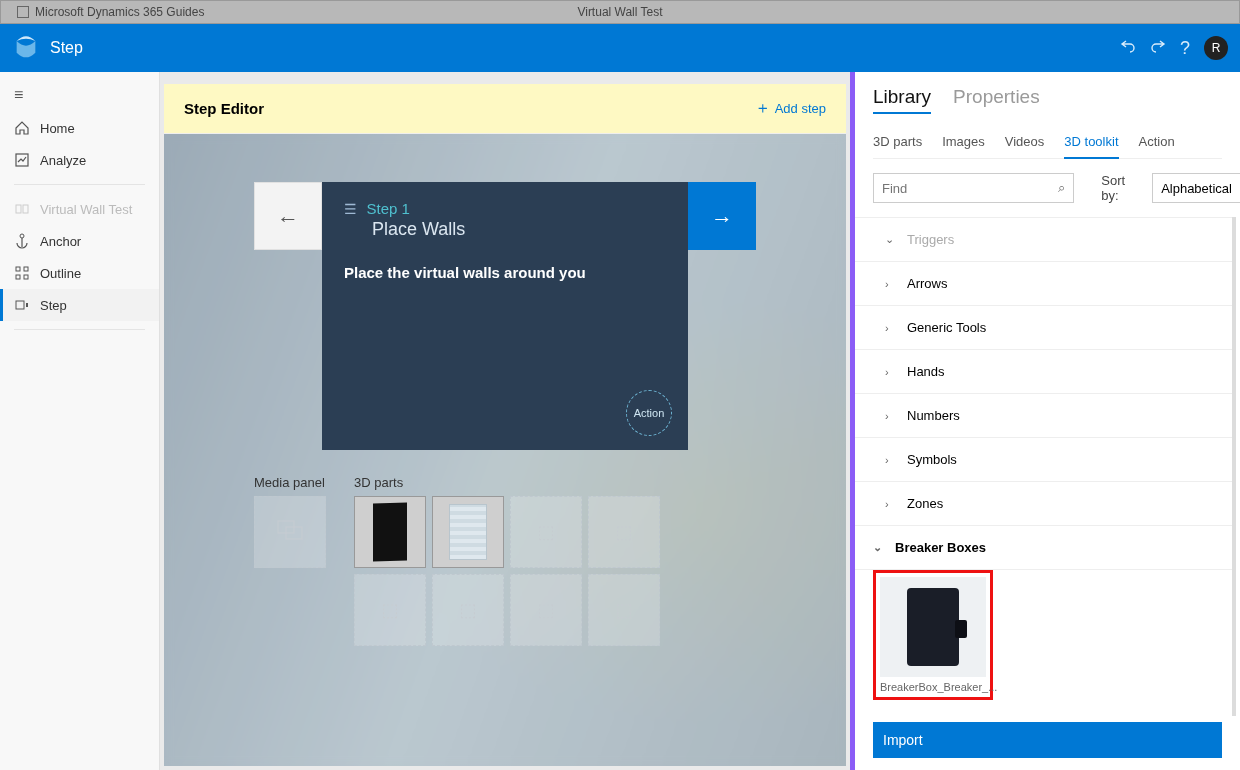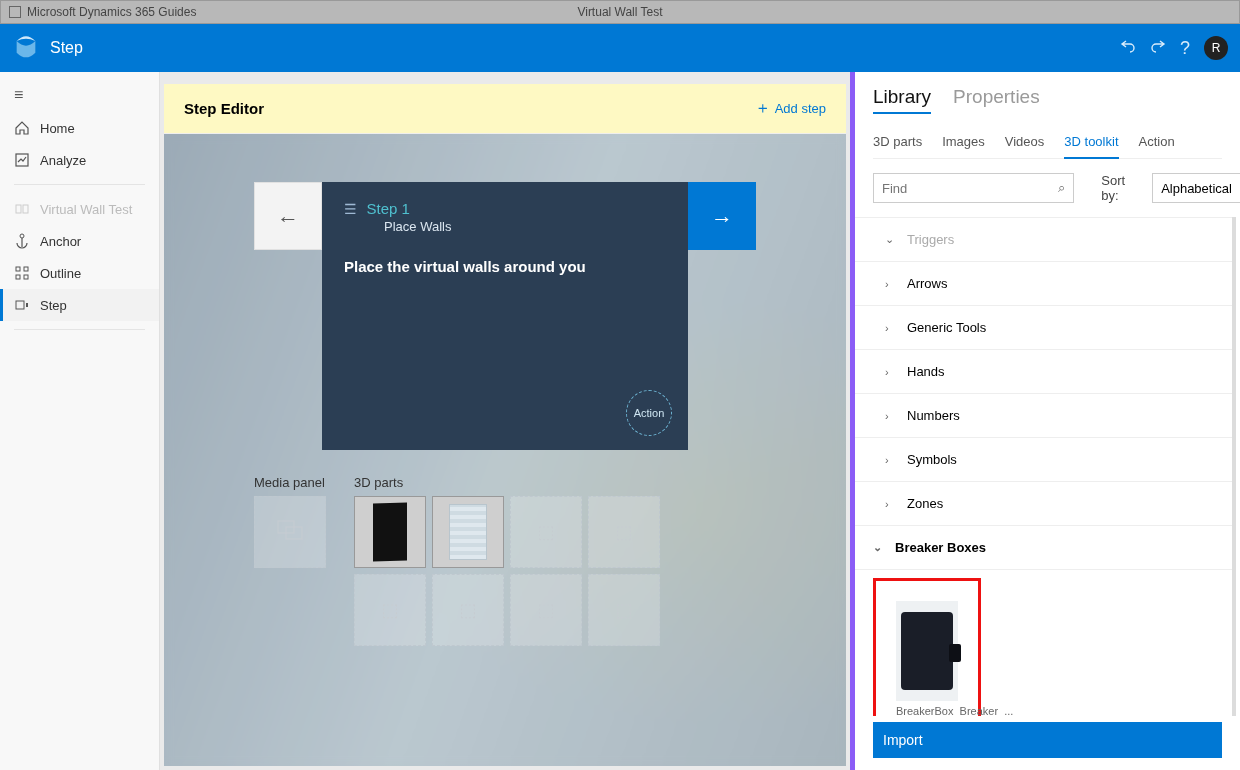--- a/index.html
+++ b/index.html
@@ -1,18 +1,18 @@
 <!DOCTYPE html>
 <html><head>
 <meta charset="utf-8">
 <style>
   * { box-sizing: border-box; margin: 0; padding: 0; font-family: "Segoe UI", Tahoma, sans-serif; }
   body { background: #eaeaea; width: 1240px; height: 770px; overflow: hidden; }
   
-  .titlebar { height: 24px; background: #b8b8b8; display: flex; align-items: center; padding: 0 8px; font-size: 12px; color: #444; border: 1px solid #999; }
+  .titlebar { height: 24px; background: #b8b8b8; display: flex; align-items: center; padding: 0 16px; font-size: 12px; color: #444; border: 1px solid #999; }
   .titlebar .app-icon { width: 12px; height: 12px; border: 1px solid #666; margin-right: 6px; display: inline-block; }
   .titlebar .doc-name { position: absolute; left: 50%; transform: translateX(-50%); }
   
   .header { height: 48px; background: #0078d4; display: flex; align-items: center; padding: 0 12px; color: #fff; }
   .header .logo-icon { width: 28px; height: 28px; margin-right: 10px; }
   .header .title { font-size: 16px; }
   .header .spacer { flex: 1; }
   .header-icons { display: flex; align-items: center; gap: 14px; }
   .header-icons .icon { color: #d9ecfb; cursor: pointer; }
   .avatar { width: 24px; height: 24px; border-radius: 50%; background: #222; color: #fff; display: flex; align-items: center; justify-content: center; font-size: 12px; }
@@ -37,21 +37,21 @@
   .canvas > * { position: relative; z-index: 1; }
   
   .step-card { display: flex; align-items: flex-start; gap: 0; }
   .nav-btn { width: 68px; height: 68px; display: flex; align-items: center; justify-content: center; cursor: pointer; font-size: 22px; }
   .nav-btn.prev { background: #f3f3f3; color: #555; border: 1px solid #e1e1e1; }
   .nav-btn.next { background: #0078d4; color: #fff; }
   .card-body { flex: 1; background: #2b3e54; padding: 18px 22px; min-height: 268px; position: relative; }
   .card-step-row { display: flex; align-items: center; gap: 10px; color: #fff; }
   .outline-glyph { color: #9fb9d4; font-size: 14px; }
   .step-num { color: #4fc0cf; font-size: 15px; }
-  .step-title { color: #dbe6f0; font-size: 13px; margin-left: 40px; margin-top: 2px; }
+  .step-title { color: #dbe6f0; font-size: 18px; margin-left: 28px; margin-top: 2px; }
   .step-instr { color: #fff; font-size: 15px; margin-top: 24px; font-weight: bold; }
   .action-chip { position: absolute; right: 16px; bottom: 14px; width: 46px; height: 46px; border-radius: 50%; border: 1.5px dashed #6fb7d6; color: #cfe6f2; font-size: 11px; display: flex; align-items: center; justify-content: center; cursor: pointer; }
   
   .panels { display: flex; gap: 28px; margin-top: 25px; }
   .panel-label { font-size: 13px; color: #333; margin-bottom: 6px; }
   .media-slot, .part-slot { width: 72px; height: 72px; border: 1.5px dashed #bfc8cf; background: rgba(255,255,255,.2); display: flex; align-items: center; justify-content: center; }
   .parts-grid { display: grid; grid-template-columns: repeat(4, 72px); grid-auto-rows: 72px; gap: 6px; }
   .part-slot.filled { background: #cfcfcf; border: 1px solid #999; }
   .thumb-dark { width: 34px; height: 58px; background: #111; transform: skewY(-2deg); }
   .thumb-light { width: 38px; height: 56px; background: repeating-linear-gradient(0deg,#dfe8ee 0 4px,#cfdbe2 4px 8px); border: 1px solid #b8c5cd; }
@@ -70,21 +70,21 @@
   .find-box input { border: none; flex: 1; font-size: 13px; outline: none; }
   .search-glyph { color: #666; font-size: 13px; }
   .sort-label { font-size: 13px; color: #444; }
   .sort-select { border: 1px solid #ccc; height: 30px; padding: 0 20px 0 8px; font-size: 13px; position: relative; display: flex; align-items: center; gap: 10px; cursor: pointer; }
   
   .cat-list { flex: 1; overflow-y: auto; border-right: 4px solid #dcdcdc; margin-right: 4px; }
   .cat-row { display: flex; align-items: center; padding: 14px 30px; font-size: 13px; border-bottom: 1px solid #eee; cursor: pointer; gap: 10px; }
   .cat-row.ghost { color: #aaa; border-top: 1px solid #eee; }
   .cat-row.bold { font-weight: 700; padding-left: 18px; }
   .chev { font-size: 11px; color: #666; width: 12px; }
-  .asset-card { margin: 8px 0 16px 18px; width: 108px; border: 3px solid #e11; padding: 20px; cursor: pointer; }
+  .asset-card { margin: 0 0 16px 18px; width: 120px; border: 3px solid #e11; padding: 4px; cursor: pointer; }
   .asset-thumb { width: 100%; height: 100px; background: #eef1f3; display: flex; align-items: center; justify-content: center; }
   .breaker { width: 52px; height: 78px; background: #1a1e28; border-radius: 4px; position: relative; }
   .breaker::after { content: ""; position: absolute; right: -8px; top: 32px; width: 12px; height: 18px; background: #0d0f15; border-radius: 2px; }
   .asset-name { font-size: 11px; color: #666; padding-top: 4px; }
   
   .import-btn { background: #0078d4; color: #fff; text-align: left; padding: 10px; margin: 6px 18px 12px 18px; font-size: 14px; cursor: pointer; }
   
   svg { fill: currentColor; }
 </style>
 </head>

